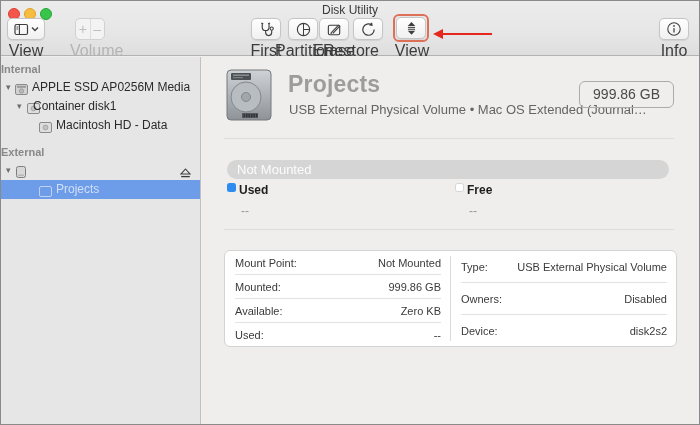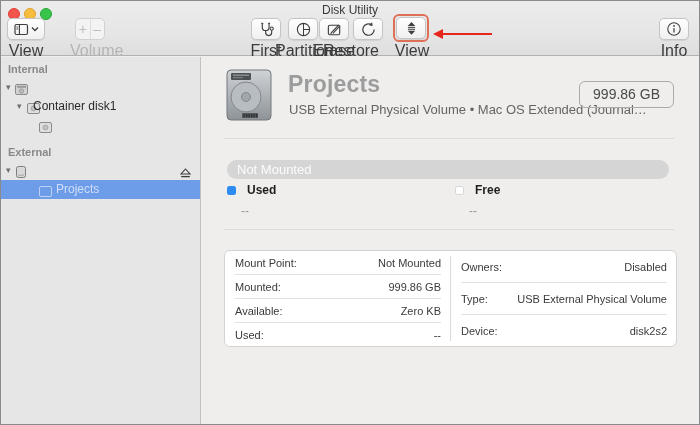--- a/index.html
+++ b/index.html
@@ -38,21 +38,21 @@
   .mount-hl .tbtn { position:static; }
 
   .arrow-line { position:absolute; left:441px; top:32px; width:50px; height:2px; background:#e6281c; }
   .arrow-head { position:absolute; left:432px; top:28px; width:0; height:0;
                 border-top:5px solid transparent; border-bottom:5px solid transparent;
                 border-right:10px solid #e6281c; }
 
   
   .sidebar { position:absolute; left:0; top:56px; width:200px; bottom:0;
              background:#e7e6e6; border-right:1px solid #c2c1c1; padding-top:4px; }
-  .sec-header { height:17px; line-height:17px; padding-left:7px; font-size:11px;
+  .sec-header { height:17px; line-height:17px; font-size:11px;
                 font-weight:700; color:#898989; }
   .sec-header.second { margin-top:9px; }
   .srow { position:relative; height:19px; line-height:19px; font-size:12px; color:#2a2a2a; }
   .srow .tri { position:absolute; top:0; font-size:9px; color:#6e6e6e; }
   .srow .icon { position:absolute; top:3.5px; }
   .srow .lbl { position:absolute; top:0; white-space:nowrap; }
   .ind0 .tri { left:5px; }  .ind0 .icon { left:14px; } .ind0 .lbl { left:31px; }
   .ind1 .tri { left:16px; } .ind1 .icon { left:26px; } .ind1 .lbl { left:32px; }
   .ind2 .icon { left:38px; } .ind2 .lbl { left:55px; }
   .srow.selected { background:#6d9ce8; color:rgba(255,255,255,.68); }
@@ -67,21 +67,21 @@
   .size-badge { position:absolute; right:25px; top:24px; height:27px; line-height:25px;
                 padding:0 13px; border:1px solid #ababab; border-radius:6px;
                 font-size:14px; color:#4a4a4a; }
   .divider { position:absolute; left:22px; right:25px; height:1px; background:#dddcdc; }
   .div1 { top:81px; } .div2 { top:172px; }
   .statusbar { position:absolute; left:25px; right:30px; top:103px; height:19px;
                background:#d6d5d5; border-radius:9.5px; line-height:19px;
                padding-left:10px; font-size:13px; color:#fcfcfc; }
   .legend-item { position:absolute; top:126px; }
   .legend-used { left:25px; } .legend-free { left:253px; }
-  .leg-head { display:flex; align-items:center; gap:11px; }
+  .leg-head { display:flex; gap:3px; }
   .sq { width:9px; height:9px; border-radius:2.5px; }
   .sq-used { background:#2e8cf0; }
   .sq-free { background:#ffffff; border:1px solid #d6d5d5; }
   .leg-label { font-size:12px; font-weight:700; color:#1e1e1e; }
   .leg-value { margin:7px 0 0 14px; font-size:12px; color:#979797; }
 
   .detail-box { position:absolute; left:22px; top:193px; width:453px; height:97px;
                 background:#ffffff; border:1px solid #d4d3d3; border-radius:6px; }
   .vdiv { position:absolute; left:225px; top:5px; bottom:5px; width:1px; background:#dadada; }
   .dcol { position:absolute; top:0; bottom:0; display:flex; flex-direction:column; }
@@ -206,20 +206,21 @@
 
     <div class="srow ind0">
       <span class="tri">▾</span>
       <span class="icon">
         <svg width="13" height="11" viewBox="0 0 13 11">
             <rect x="0.5" y="0.5" width="12" height="10" rx="1.5" fill="#d2d2d2" stroke="#8b8b8b"></rect>
             <rect x="2" y="1.8" width="9" height="2" fill="#9a9a9a"></rect>
             <circle cx="6.5" cy="7" r="2.2" fill="#b9b9b9" stroke="#8b8b8b" stroke-width="0.6"></circle>
           </svg>
       </span>
+      <span class="lbl">APPLE SSD AP0256M Media</span>
     </div>
 
     <div class="srow ind1">
       <span class="tri">▾</span>
       <span class="icon">
         <svg width="13" height="11" viewBox="0 0 13 11">
             <rect x="0.5" y="0.5" width="12" height="10" rx="1.5" fill="#dedede" stroke="#8b8b8b"></rect>
             <circle cx="6.5" cy="5.5" r="2.4" fill="#c3c3c3" stroke="#8b8b8b" stroke-width="0.6"></circle>
           </svg>
       </span>
@@ -227,20 +228,21 @@
     </div>
 
 
     <div class="srow ind2">
       <span class="icon">
         <svg width="13" height="11" viewBox="0 0 13 11">
             <rect x="0.5" y="0.5" width="12" height="10" rx="1.5" fill="#dedede" stroke="#8b8b8b"></rect>
             <circle cx="6.5" cy="5.5" r="2.4" fill="#c3c3c3" stroke="#8b8b8b" stroke-width="0.6"></circle>
           </svg>
       </span>
+      <span class="lbl">Macintosh HD - Data</span>
     </div>
 
     <div class="sec-header second">External</div>
 
     <div class="srow ind0">
       <span class="tri">▾</span>
       <span class="icon">
         <svg width="12" height="12" viewBox="0 0 12 12">
             <rect x="1.5" y="0.5" width="9" height="11" rx="2" fill="#d8d8d8" stroke="#7d7d7d"></rect>
             <line x1="3" y1="9.2" x2="9" y2="9.2" stroke="#9a9a9a" stroke-width="0.8"></line>
@@ -336,27 +338,27 @@
           <span class="val">Zero KB</span>
         </div>
         <div class="drow">
           <span>Used:</span>
           <span class="val">--</span>
         </div>
       </div>
 
       <div class="dcol dcol-r">
         <div class="drow">
+          <span>Type:</span>
+          <span class="val">USB External Physical Volume</span>
+        </div>
+        <div class="drow">
           <span>Owners:</span>
           <span class="val">Disabled</span>
         </div>
         <div class="drow">
-          <span>Type:</span>
-          <span class="val">USB External Physical Volume</span>
-        </div>
-        <div class="drow">
           <span>Device:</span>
           <span class="val">disk2s2</span>
         </div>
       </div>
     </div>
   </div>
 </div>
 
 </body></html>

